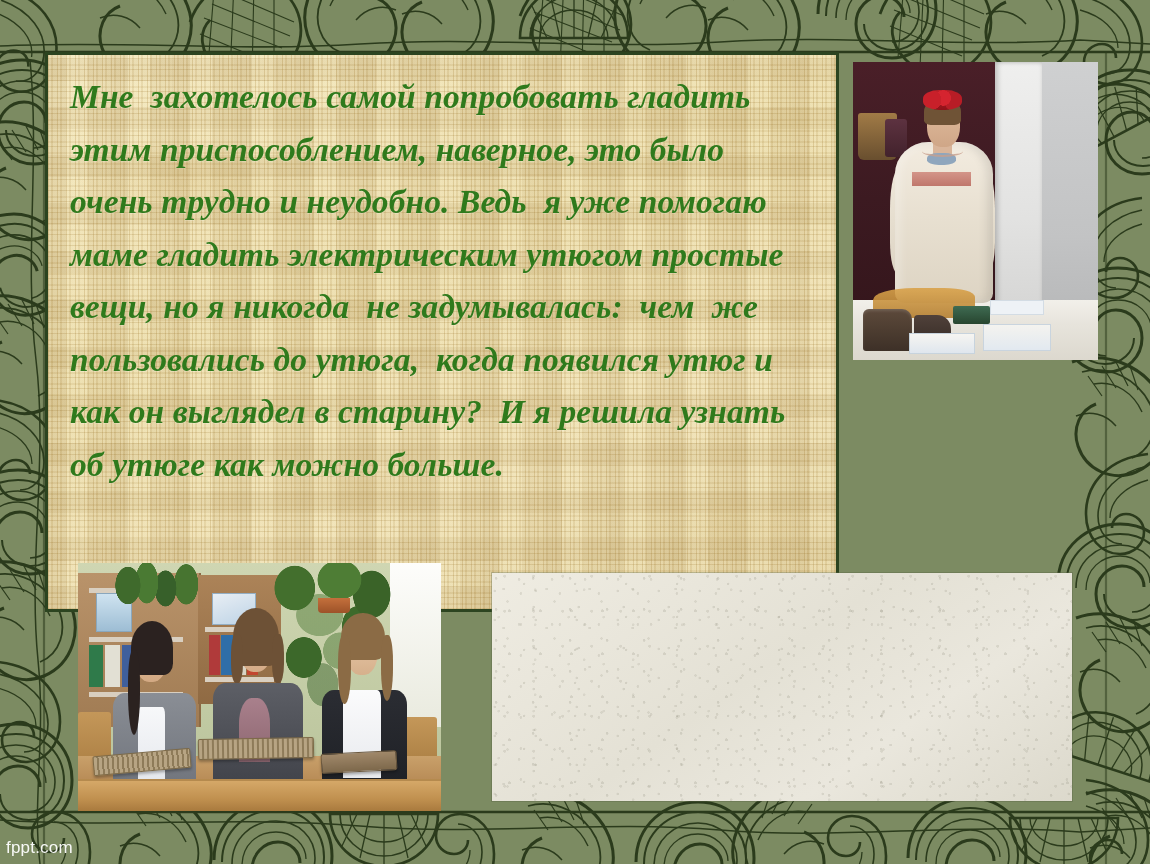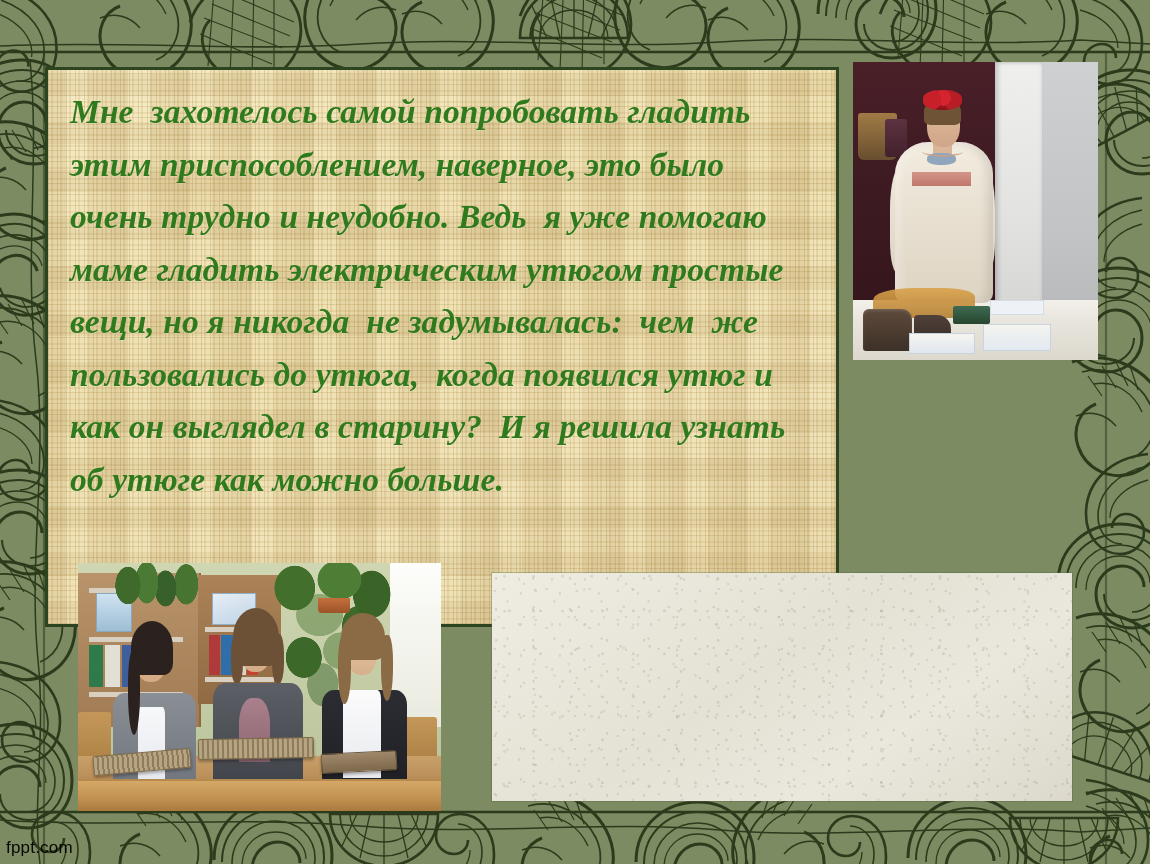--- a/index.html
+++ b/index.html
@@ -23,21 +23,20 @@
 
   
   #papyrus-panel{
     position:absolute;
     left:45px;top:52px;
     width:794px;height:560px;
     border:3px solid #2c4420;
     background:#fef9c3;
     z-index:3;
     overflow:hidden;
-    margin-top:15px;
   }
   .papyrus-tex{
     position:absolute;inset:0;
     background-color:#e9d9a8;
     background-image:
       repeating-linear-gradient(90deg,
         rgba(181,150,85,.30) 0px, rgba(181,150,85,.30) 1px,
         rgba(255,245,210,.16) 1px, rgba(255,245,210,.16) 3px,
         rgba(181,150,85,.16) 3px, rgba(181,150,85,.16) 5px,
         rgba(255,248,215,.10) 5px, rgba(255,248,215,.10) 9px),
@@ -227,21 +226,21 @@
       repeating-linear-gradient(90deg,#b7a483 0 3px,#8e7b59 3px 5px),
       linear-gradient(180deg,#c2af8d,#9a865f);
     border:1px solid #7d6a48;border-radius:2px;
     box-shadow:0 2px 3px rgba(0,0,0,.3);}
   .tg-chair{position:absolute;background:linear-gradient(180deg,#c49759,#a87c41);}
 
   
   #watermark{
     position:absolute;left:6px;bottom:6px;
     z-index:6;
-    color:#000000;
+    color:#ffffff;
     font-family:"Liberation Sans", sans-serif;
     font-size:17px;
     letter-spacing:.2px;
     opacity:.95;
   }
 </style>
 </head>
 <body>
 
 <div id="slide">

